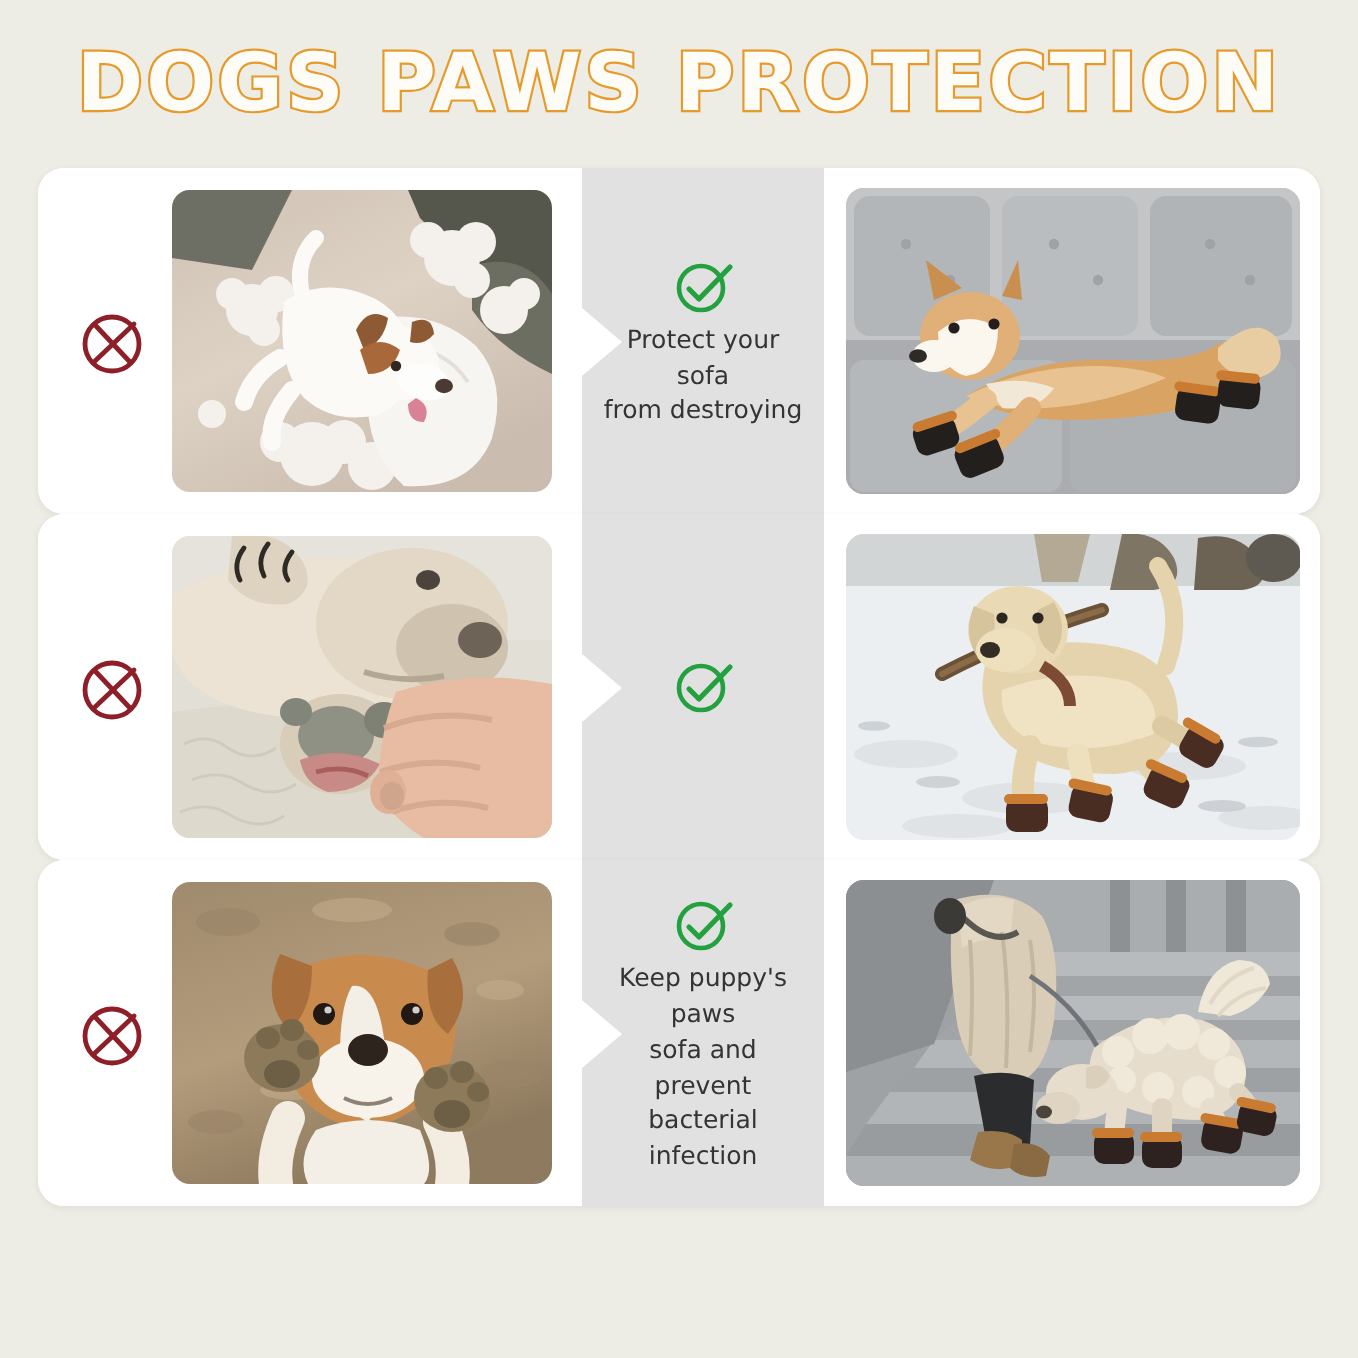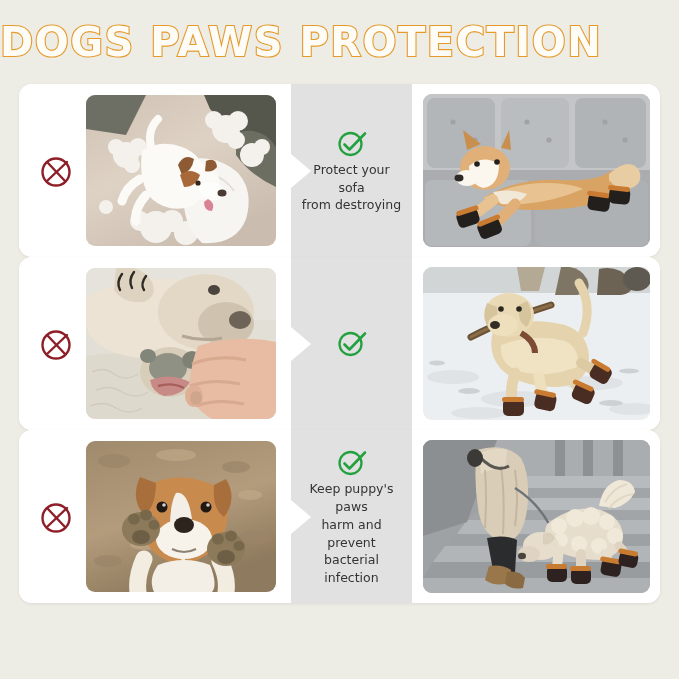--- a/index.html
+++ b/index.html
@@ -13,21 +13,21 @@
     font-family: "Liberation Sans", sans-serif;
     overflow: hidden;
     position: relative;
   }
 
   
   #title-bar {
     height: 84px;
     display: flex;
     align-items: center;
-    justify-content: flex-start;
+    justify-content: center;
   }
   #page-title {
     font-size: 40px;
     font-weight: 800;
     letter-spacing: 1.5px;
     color: #fdfcf7;
     -webkit-text-stroke: 2.2px #e59a2a;
     paint-order: stroke fill;
     text-transform: uppercase;
     font-family: "DejaVu Sans", sans-serif;
@@ -492,21 +492,21 @@
       <svg class="arrow-notch" viewBox="0 0 20 34">
         <path d="M0 0 L20 17 L0 34 Z" fill="#ffffff"></path>
       </svg>
       <div class="check-badge">
         <svg width="32" height="32" viewBox="0 0 32 32">
           <circle cx="14.5" cy="17" r="11" fill="none" stroke="#23a13f" stroke-width="2.3"></circle>
           <path d="M8.5 17.5 L13.5 22.5 L29 6.5" fill="none" stroke="#23a13f" stroke-width="2.6" stroke-linecap="round" stroke-linejoin="round"></path>
         </svg>
       </div>
       <div class="caption">Keep puppy's paws
-harm and prevent
+sofa and prevent
 bacterial infection</div>
     </div>
 
     <div class="good-zone">
       <div class="photo good-photo">
         <svg class="scene" viewBox="0 0 227 153" preserveAspectRatio="none">
           <rect width="227" height="153" fill="#9ea2a5"></rect>
 
           <rect x="0" y="0" width="227" height="44" fill="#a9adb0"></rect>
           <rect x="132" y="0" width="10" height="44" fill="#8d9194"></rect>

